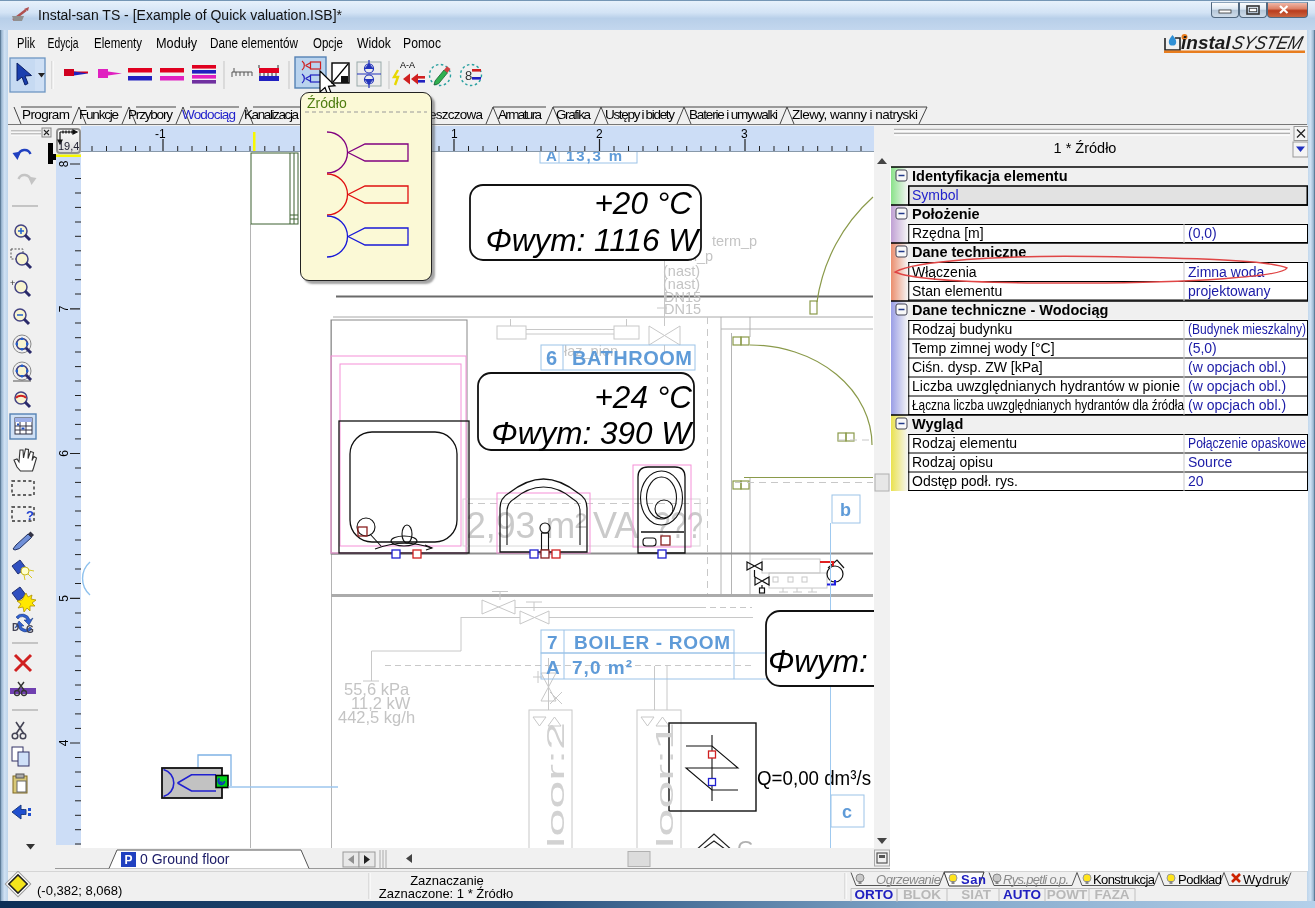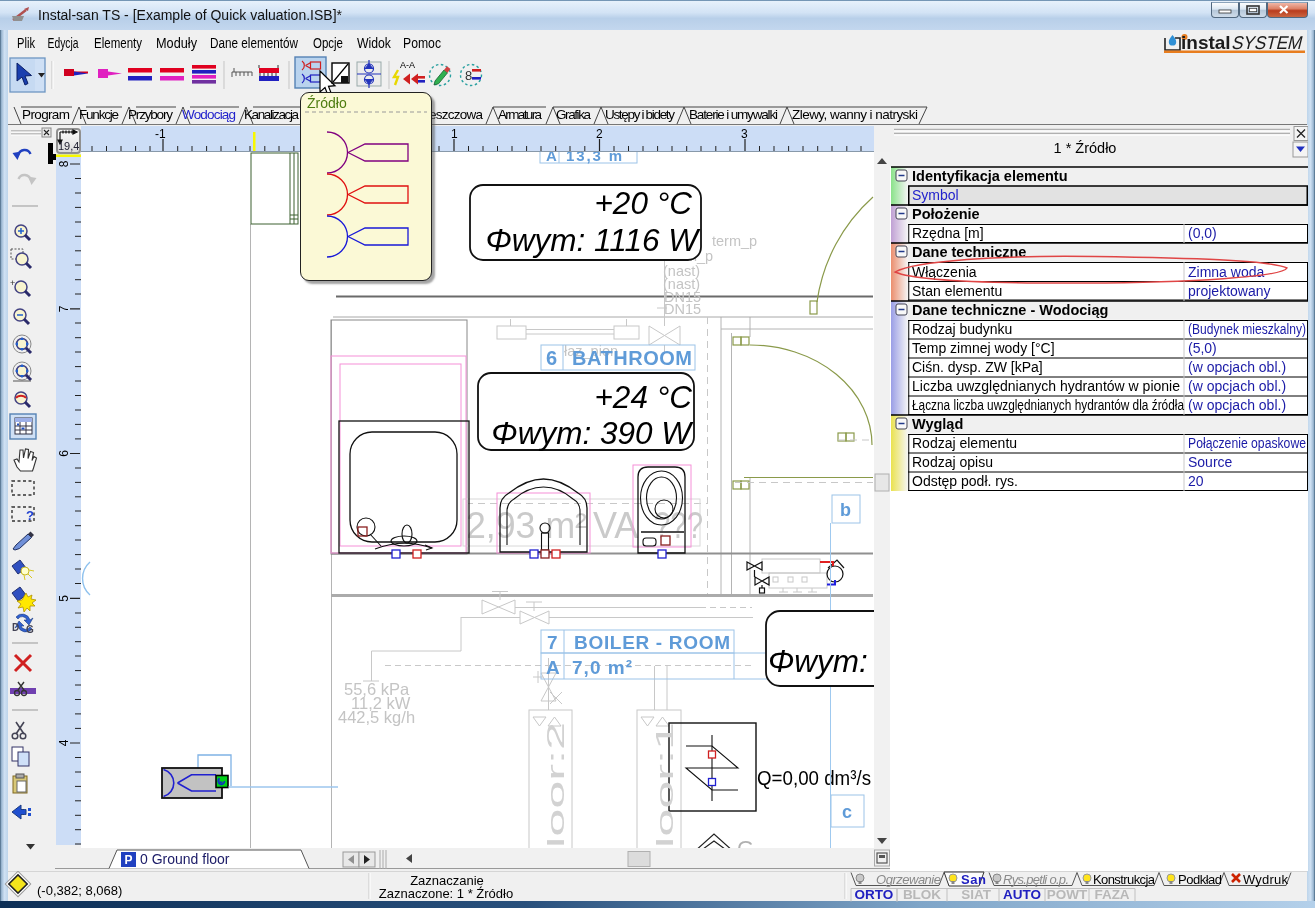--- a/index.html
+++ b/index.html
@@ -57,21 +57,21 @@
       <text x="47.5" y="17.5" textLength="31" lengthAdjust="spacingAndGlyphs">Edycja</text>
       <text x="94" y="17.5" textLength="48" lengthAdjust="spacingAndGlyphs">Elementy</text>
       <text x="156" y="17.5" textLength="41" lengthAdjust="spacingAndGlyphs">Moduły</text>
       <text x="210" y="17.5" textLength="88" lengthAdjust="spacingAndGlyphs">Dane elementów</text>
       <text x="313" y="17.5" textLength="30" lengthAdjust="spacingAndGlyphs">Opcje</text>
       <text x="357" y="17.5" textLength="34" lengthAdjust="spacingAndGlyphs">Widok</text>
       <text x="403" y="17.5" textLength="38" lengthAdjust="spacingAndGlyphs">Pomoc</text>
     </g>
   </svg>
 
-  <div class="abs" style="left:1160px;top:31px;width:150px;height:24px;">
+  <div class="abs" style="left:1160px;top:31px;width:150px;height:24px;font-style:italic;">
     <svg width="150" height="24" viewBox="0 0 150 24">
       <path d="M5 7 V19 H20 V7 H15" fill="none" stroke="#222" stroke-width="1.6"></path>
       <path d="M12.5 4 c2.3 3.2 3.7 4.6 3.7 6.9 a3.7 3.7 0 0 1 -7.4 0 c0 -2.3 1.4 -3.7 3.7 -6.9 z" fill="#2e8fd5"></path>
       <circle cx="24.5" cy="6" r="3" fill="#e87d1e"></circle>
       <text x="21" y="17.5" font-size="19" font-weight="bold" fill="#1c1c1c">instal</text>
       <g transform="translate(71 17.5) skewX(-14)">
           <text x="0" y="0" font-size="18.5" fill="#1c1c1c" textLength="70" lengthAdjust="spacingAndGlyphs">SYSTEM</text>
         </g>
       <rect x="4" y="19.5" width="141" height="2.5" fill="#e87d1e"></rect>
     </svg>

